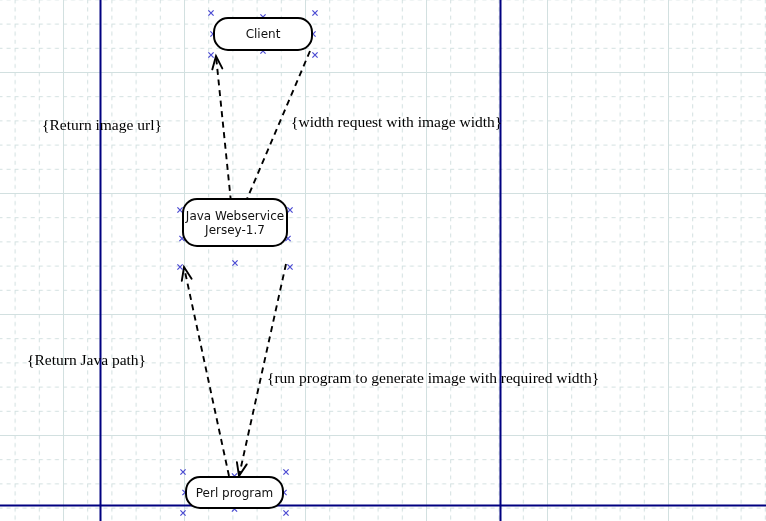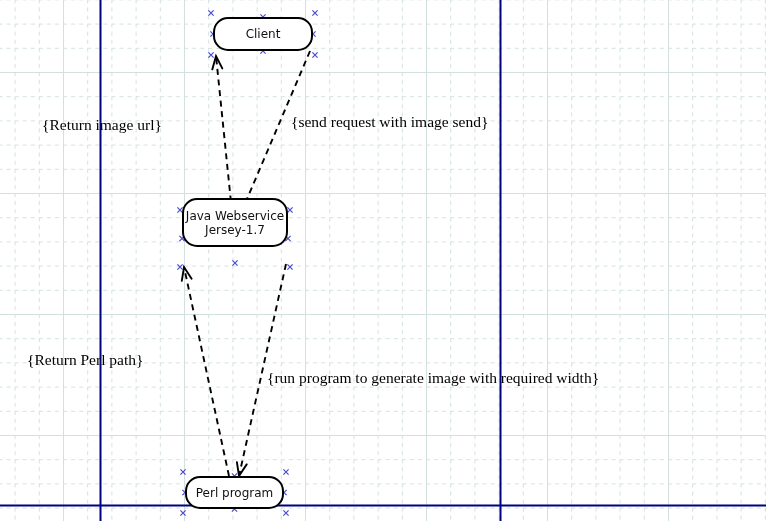--- a/index.html
+++ b/index.html
@@ -111,19 +111,19 @@
     <div>Java Webservice</div>
     <div>Jersey-1.7</div>
   </div>
 
   <div class="node" style="left:185px;top:476px;width:99px;height:33px">
     <div>Perl program</div>
   </div>
 
   <div class="msg" style="left:42px;top:117px">{Return image url}</div>
 
-  <div class="msg" style="left:291px;top:114px">{send request with image send}</div>
+  <div class="msg" style="left:291px;top:114px">{width request with image width}</div>
 
-  <div class="msg" style="left:27px;top:352px">{Return Perl path}</div>
+  <div class="msg" style="left:27px;top:352px">{Return Java path}</div>
 
   <div class="msg" style="left:267px;top:370px">{run program to generate image with required width}</div>
 
 </div>
 
 </body></html>

